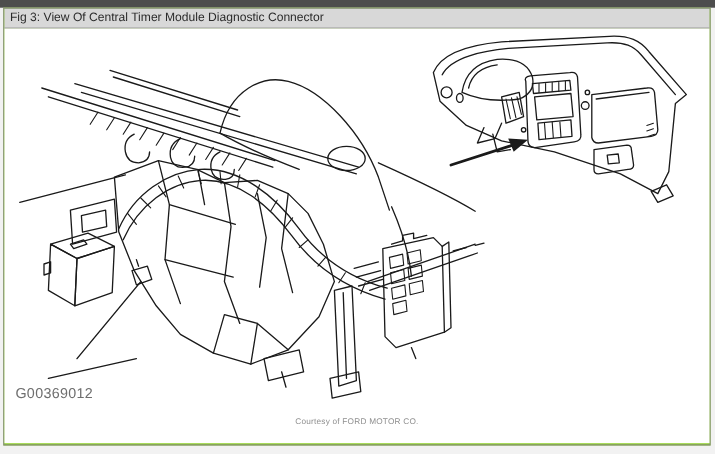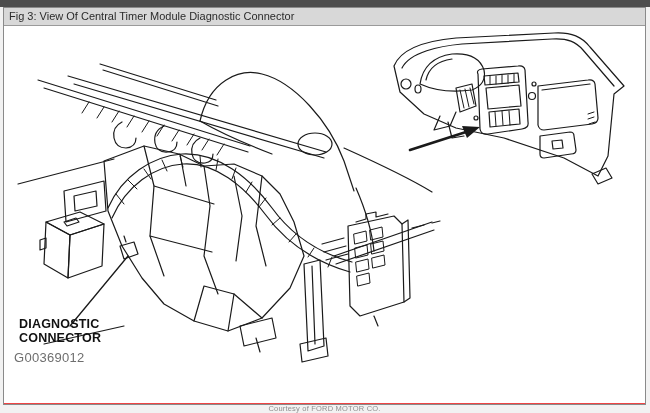--- a/index.html
+++ b/index.html
@@ -5,21 +5,21 @@
   * { margin: 0; padding: 0; box-sizing: border-box; }
   html, body { width: 650px; height: 413px; overflow: hidden; }
   body { background: #f2f2f2; font-family: "Liberation Sans", sans-serif; position: relative; }
 
   .top-strip {
     position: absolute; top: 0; left: 0; width: 650px; height: 7px;
     background: #4d4d4d;
   }
   .fig-window {
     position: absolute; top: 7px; left: 3px; width: 643px; height: 398px;
-    background: #ef4444; border: 1px solid #8a8a8a;
+    background: #84cc16; border: 1px solid #8a8a8a;
   }
   .title-bar {
     height: 18px; background: #d8d8d8; border-bottom: 1px solid #9a9a9a;
     font-size: 11px; color: #2b2b2b; line-height: 17px; padding-left: 5px;
     white-space: nowrap; overflow: hidden;
   }
   .fig-content {
     position: relative; width: 641px; height: 377px; background: #ffffff;
   }
   .fig-content svg { position: absolute; top: 0; left: 0; }
@@ -27,21 +27,21 @@
   .callout {
     position: absolute; left: 15px; top: 291px;
     font-weight: bold; font-size: 12.5px; line-height: 14px;
     color: #111; white-space: pre-line; letter-spacing: 0.2px;
   }
   .gcode {
     position: absolute; left: 10px; top: 324px;
     font-size: 13px; color: #6e6e6e; letter-spacing: 0.3px;
   }
   .credit {
-    position: absolute; left: 0; top: 378px; width: 100%;
+    position: absolute; left: 0; top: 352px; width: 100%;
     text-align: center; font-size: 7.5px; color: #8f8f8f; letter-spacing: 0.2px;
   }
 </style>
 </head>
 <body>
 
 <div class="top-strip"></div>
 
 <div class="fig-window">
   <div class="title-bar">
@@ -215,20 +215,18 @@
         <circle cx="472" cy="92" r="2"></circle>
         <circle cx="530" cy="58" r="2"></circle>
       </g>
 
       <g>
         <path d="M 406 124 L 462 106" stroke-width="2.6"></path>
         <polygon points="476,101 458,100 463,112" fill="#1a1a1a" stroke="none"></polygon>
       </g>
     </svg>
 
-    <div class="callout">DIAGNOSTIC
-CONNECTOR</div>
 
     <div class="gcode">G00369012</div>
 
     <div class="credit">Courtesy of FORD MOTOR CO.</div>
   </div>
 </div>
 
 </body></html>

